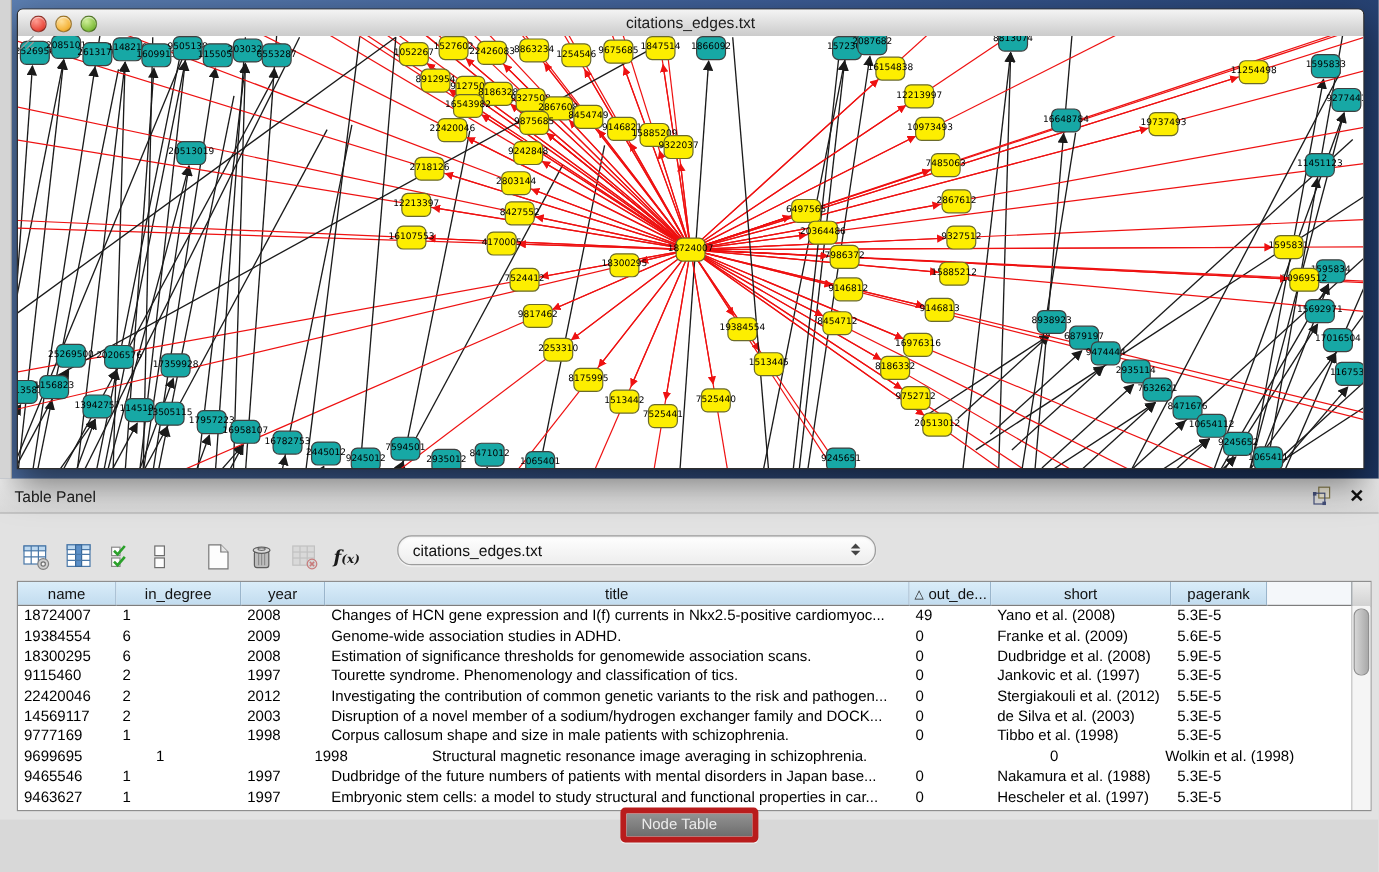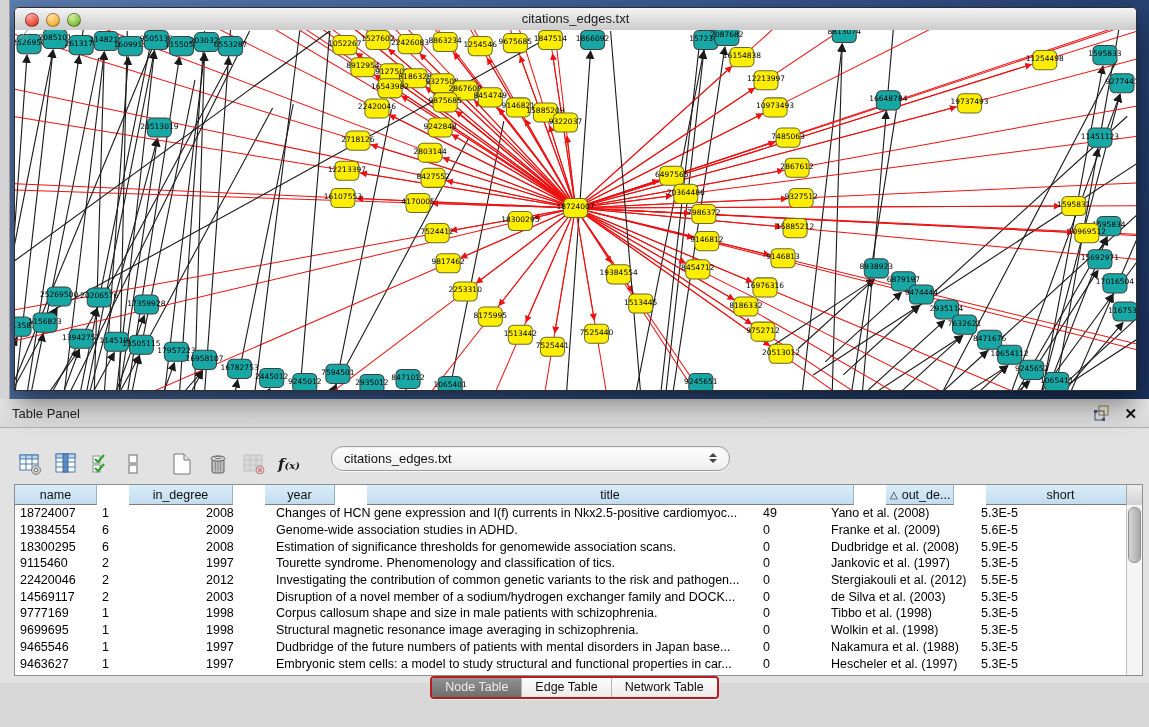--- a/index.html
+++ b/index.html
@@ -46,39 +46,39 @@
   .dropdown{margin-left:10px;width:373px;height:23px;border:1px solid #9c9c9c;border-radius:12px;
     background:linear-gradient(#ffffff,#ededed);display:flex;align-items:center;
     padding:0 12px;font-size:13px;color:#111;box-shadow:0 1px 1px rgba(255,255,255,.8), inset 0 1px 2px rgba(0,0,0,.07);}
   .dd-arrows{margin-left:auto;display:flex;flex-direction:column;gap:2px;}
   .dd-arrows i{display:block;width:0;height:0;border-left:4px solid transparent;border-right:4px solid transparent;}
   .dd-up{border-bottom:4px solid #444;}
   .dd-down{border-top:4px solid #444;}
 
   .table-wrap{position:absolute;left:14px;top:85px;width:1127px;height:190px;
     background:#fff;border:1px solid #8e8e8e;}
-  .thead{position:absolute;top:0;left:0;right:15px;height:20px;display:grid;gap:32px;}
+  .thead{position:absolute;top:0;left:0;right:15px;height:20px;display:grid;}
   .th{background:linear-gradient(#daedf9,#c2dcef);border-right:1px solid #9ab5cb;
     border-bottom:1px solid #7d7d7d;font-size:12.5px;color:#111;
     display:flex;align-items:center;justify-content:center;overflow:hidden;white-space:nowrap;}
   .th.sorted{justify-content:flex-start;padding-left:4px;gap:4px;}
   .th.filler{background:#f4f7fa;}
   .sort-tri{font-size:10px;color:#222;}
   .tbody{position:absolute;top:20px;left:0;right:15px;bottom:0;overflow:hidden;background:#fff;}
   .tr{display:grid;height:16.7px;align-items:center;}
   .td{font-size:12.5px;color:#000;padding-left:5px;white-space:nowrap;overflow:hidden;}
   .vscroll{position:absolute;top:20px;right:0;width:15px;bottom:0;background:#f5f5f5;border-left:1px solid #c2c2c2;}
   .vthumb{margin:2px auto 0 auto;width:11px;height:54px;border-radius:6px;
     background:linear-gradient(90deg,#d6d6d6,#a9a9a9);border:1px solid #8f8f8f;}
   .corner-btn{position:absolute;top:0;right:0;width:15px;height:20px;
     background:linear-gradient(#ececec,#d2d2d2);border-left:1px solid #a8a8a8;border-bottom:1px solid #7d7d7d;}
 
   .tabbar{position:absolute;left:0;right:0;top:276px;height:25px;display:flex;justify-content:center;align-items:center;}
-  .segctl{display:flex;border:2px solid #b91c1c;border-radius:4px;overflow:hidden;height:19px;
-    box-shadow:0 1px 0 rgba(255,255,255,.7);}
+  .segctl{display:flex;border:5px solid #b91c1c;border-radius:4px;overflow:hidden;height:19px;
+    box-shadow:0 1px 0 rgba(255,255,255,.7);flex-direction:column;}
   .seg{padding:0 13px;font-size:12.5px;line-height:19px;color:#111;
     background:linear-gradient(#fdfdfd,#ebebeb);border-left:1px solid #b3b3b3;}
   .seg:first-child{border-left:none;}
   .seg.active{background:linear-gradient(#929292,#6d6d6d);color:#ececec;}
 
   .statusbar{position:absolute;left:0;right:0;bottom:0;height:27px;
     background:linear-gradient(#ededed,#d3d3d3);border-top:1px solid #a8a8a8;
     display:flex;align-items:center;justify-content:flex-end;gap:8px;
     padding-right:14px;font-size:12px;color:#222;}
   .memdot{width:14px;height:14px;border-radius:50%;border:1px solid #7d7d7d;
@@ -726,21 +726,21 @@
         </div>
         <div class="tr" style="grid-template-columns: 82px 104px 70px 487px 68px 150px 80px auto;">
           <div class="td">9777169</div>
           <div class="td">1</div>
           <div class="td">1998</div>
           <div class="td">Corpus callosum shape and size in male patients with schizophrenia.</div>
           <div class="td">0</div>
           <div class="td">Tibbo et al. (1998)</div>
           <div class="td">5.3E-5</div>
         </div>
-        <div class="tr" style="grid-template-columns: 82px 104px 70px 487px 68px 150px 80px auto;">
+        <div class="tr" style="grid-template-columns: 82px 104px 70px 487px 68px 150px 80px auto; gap: 28px;">
           <div class="td">9699695</div>
           <div class="td">1</div>
           <div class="td">1998</div>
           <div class="td">Structural magnetic resonance image averaging in schizophrenia.</div>
           <div class="td">0</div>
           <div class="td">Wolkin et al. (1998)</div>
           <div class="td">5.3E-5</div>
         </div>
         <div class="tr" style="grid-template-columns: 82px 104px 70px 487px 68px 150px 80px auto;">
           <div class="td">9465546</div>

